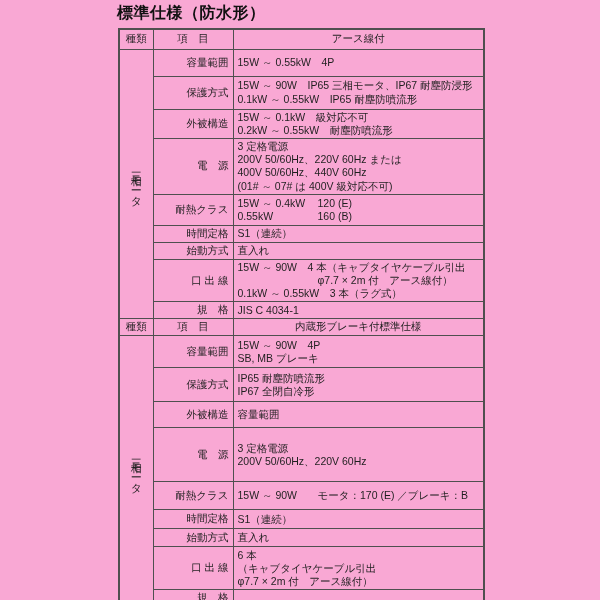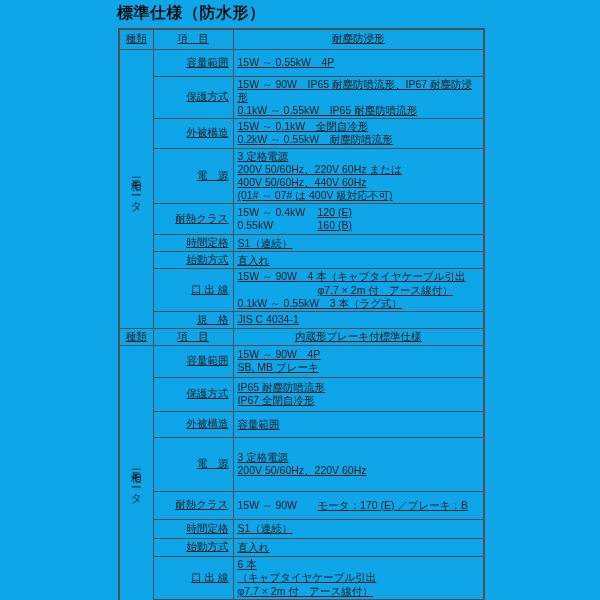--- a/index.html
+++ b/index.html
@@ -7,21 +7,21 @@
     margin: 0; padding: 0;
     width: 600px; height: 600px;
     background: #ffffff;
     font-family: "Liberation Sans", "DejaVu Sans", sans-serif;
   }
   .page {
     position: relative;
     width: 600px; height: 600px;
     overflow: hidden;
     color: #1f1f1f;
-    background: #0ea5e9;
+    background: #f9a8d4;
   }
   .title {
     position: absolute;
     left: 117px; top: 3px;
     margin: 0;
     font-size: 16px;
     font-weight: bold;
     color: #111111;
     letter-spacing: 0.5px;
   }
@@ -34,21 +34,20 @@
   }
   .c-kind { width: 34px; }
   .c-item { width: 80px; }
   .c-spec { width: 251px; }
   .spec-table td {
     border: 1px solid #4f4f4f;
     padding: 1px 4px;
     font-size: 10.5px;
     color: #1f1f1f;
     vertical-align: middle;
-    text-decoration: underline;
   }
   .header-cell {
     text-align: center;
     padding: 2px;
     font-size: 11px;
     white-space: pre;
   }
   .item-cell {
     text-align: right;
     white-space: pre;
@@ -86,40 +85,40 @@
   <table class="spec-table">
     <colgroup>
       <col class="c-kind">
       <col class="c-item">
       <col class="c-spec">
     </colgroup>
     <tbody id="spec-tbody">
         <tr style="height: 20px;">
           <td class="header-cell">種類</td>
           <td class="header-cell">項　目</td>
-          <td class="header-cell">耐塵防浸形</td>
+          <td class="header-cell">アース線付</td>
         </tr>
         <tr style="height: 27px;">
           <td class="category-cell" rowspan="9"><div class="vertical-text">三相モータ</div></td>
           <td class="item-cell">容量範囲</td>
           <td class="spec-cell">
             <div class="spec-line">15W ～ 0.55kW　4P</div>
           </td>
         </tr>
         <tr style="height: 33px;">
           <td class="item-cell">保護方式</td>
           <td class="spec-cell">
-            <div class="spec-line">15W ～ 90W　IP65 耐塵防噴流形、IP67 耐塵防浸形</div>
+            <div class="spec-line">15W ～ 90W　IP65 三相モータ、IP67 耐塵防浸形</div>
             <div class="spec-line">0.1kW ～ 0.55kW　IP65 耐塵防噴流形</div>
           </td>
         </tr>
         <tr style="height: 29px;">
           <td class="item-cell">外被構造</td>
           <td class="spec-cell">
-            <div class="spec-line">15W ～ 0.1kW　全閉自冷形</div>
+            <div class="spec-line">15W ～ 0.1kW　級対応不可</div>
             <div class="spec-line">0.2kW ～ 0.55kW　耐塵防噴流形</div>
           </td>
         </tr>
         <tr style="height: 53px;">
           <td class="item-cell">電　源</td>
           <td class="spec-cell">
             <div class="spec-line">3 定格電源</div>
             <div class="spec-line">200V 50/60Hz、220V 60Hz または</div>
             <div class="spec-line">400V 50/60Hz、440V 60Hz</div>
             <div class="spec-line">(01# ～ 07# は 400V 級対応不可)</div>

